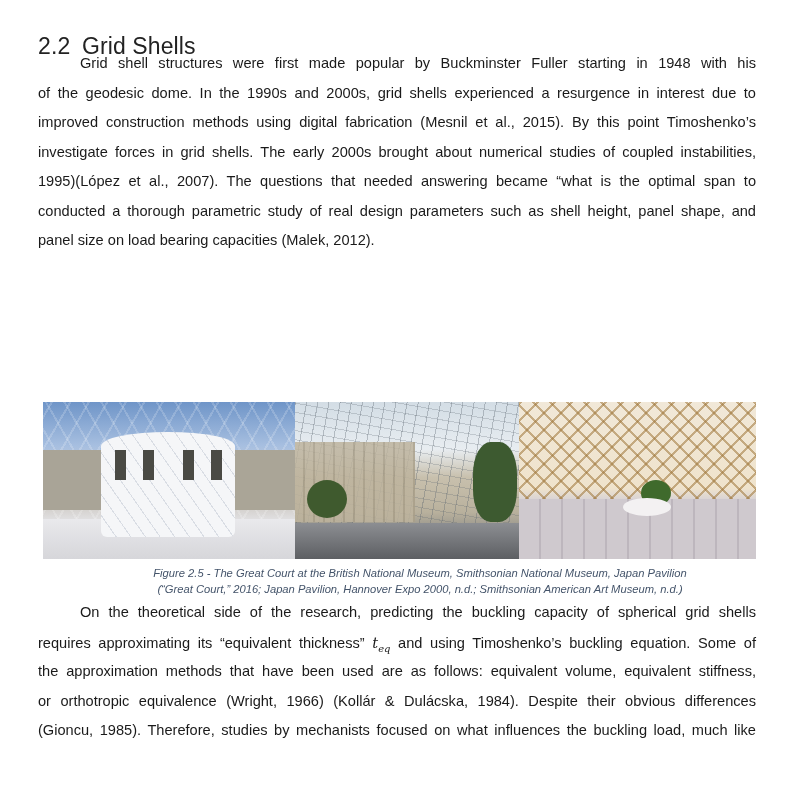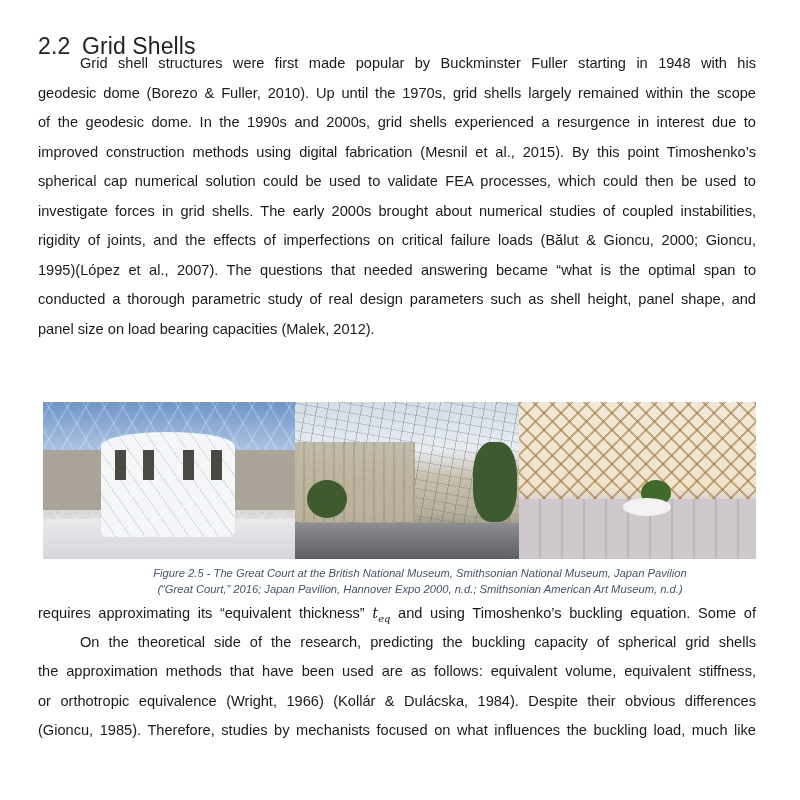--- a/index.html
+++ b/index.html
@@ -57,26 +57,23 @@
 <body>
 
 <div class="page">
 
   <h2 class="heading">
     <span class="num">2.2</span><span>Grid Shells</span>
   </h2>
 
   <div class="para" style="top:49px;">
     <span class="line indent">Grid shell structures were first made popular by Buckminster Fuller starting in 1948 with his</span>
-    <span class="line">geodesic dome (Borezo &amp; Fuller, 2010). Up until the 1970s, grid shells largely remained within the scope</span>
     <span class="line">of the geodesic dome. In the 1990s and 2000s, grid shells experienced a resurgence in interest due to</span>
     <span class="line">improved construction methods using digital fabrication (Mesnil et al., 2015). By this point Timoshenko’s</span>
-    <span class="line">spherical cap numerical solution could be used to validate FEA processes, which could then be used to</span>
     <span class="line">investigate forces in grid shells. The early 2000s brought about numerical studies of coupled instabilities,</span>
-    <span class="line">rigidity of joints, and the effects of imperfections on critical failure loads  (Bălut &amp; Gioncu, 2000; Gioncu,</span>
     <span class="line">1995)(López et al., 2007). The questions that needed answering became “what is the optimal span to</span>
     <span class="line">conducted a thorough parametric study of real design parameters such as shell height, panel shape, and</span>
     <span class="line last">panel size on load bearing capacities (Malek, 2012).</span>
   </div>
 
   <div class="figure">
     <div class="photo photo1" title="The Great Court at the British National Museum">
       <div class="pillar-l"></div>
       <div class="pillar-r"></div>
       <div class="floor"></div>
@@ -97,20 +94,20 @@
       <div class="floor"></div>
       <div class="bush"></div>
       <div class="mound"></div>
     </div>
   </div>
 
   <div class="caption" style="top:566px;">Figure 2.5 - The Great Court at the British National Museum, Smithsonian National Museum, Japan Pavilion</div>
   <div class="caption" style="top:582px;">(“Great Court,” 2016; Japan Pavilion, Hannover Expo 2000, n.d.; Smithsonian American Art Museum, n.d.)</div>
 
   <div class="para" style="top:598px;">
+    <span class="line indent">On the theoretical side of the research, predicting the buckling capacity of spherical grid shells</span>
     <span class="line"><span>requires approximating its “equivalent thickness” </span><span class="teq"><span>t</span><sub>eq</sub></span><span> and using Timoshenko’s buckling equation. Some of</span></span>
-    <span class="line indent">On the theoretical side of the research, predicting the buckling capacity of spherical grid shells</span>
     <span class="line">the approximation methods that have been used are as follows: equivalent volume, equivalent stiffness,</span>
     <span class="line">or orthotropic equivalence (Wright, 1966) (Kollár &amp; Dulácska, 1984). Despite their obvious differences</span>
     <span class="line">(Gioncu, 1985). Therefore, studies by mechanists focused on what influences the buckling load, much like</span>
   </div>
 
 </div>
 
 </body></html>

